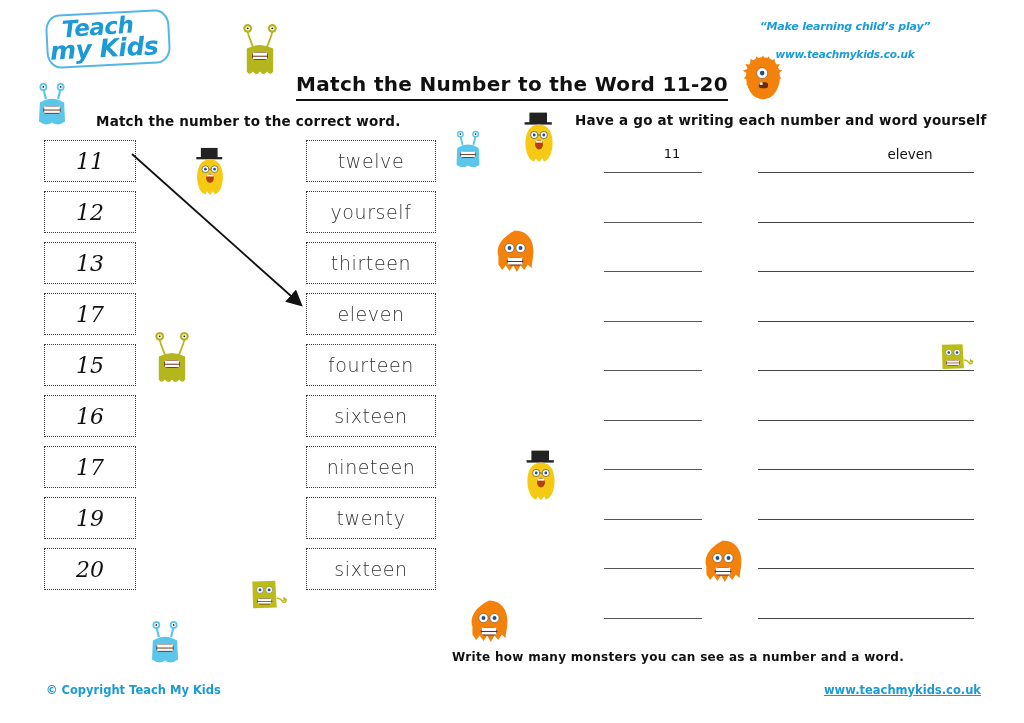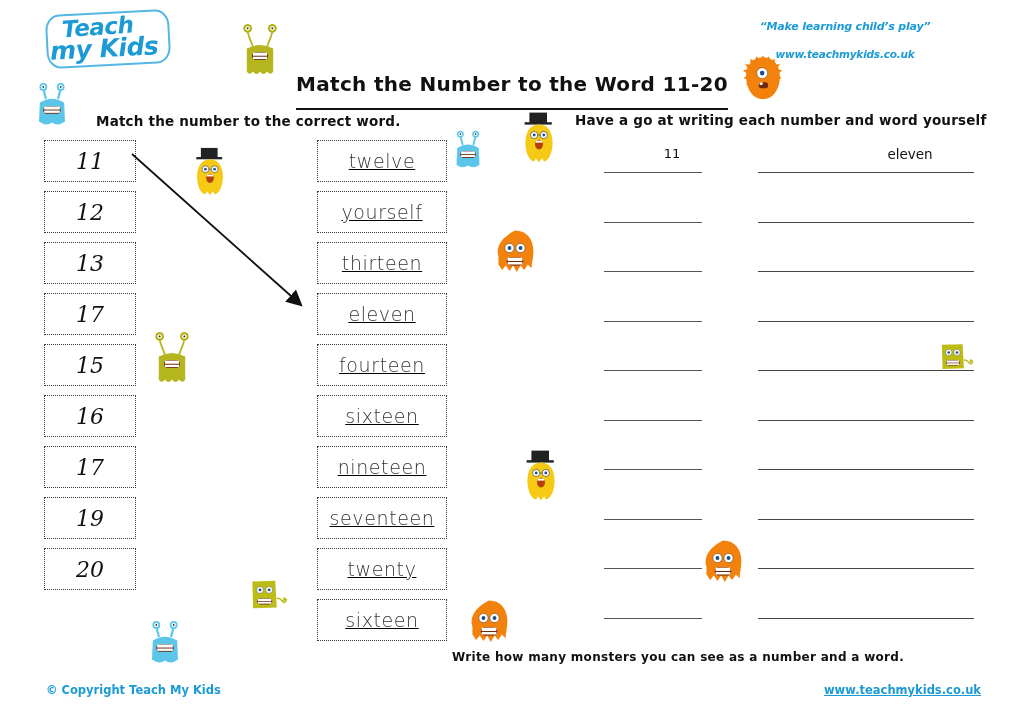--- a/index.html
+++ b/index.html
@@ -36,34 +36,34 @@
     position:absolute; left:714px; top:48px; width:262px; text-align:center;
     font-size:10.5px; font-weight:bold; font-style:italic; color:#1b9ad6;
     letter-spacing:-0.2px;
   }
 
   .title {
     position:absolute; left:0; top:72px; width:1024px; text-align:center;
     font-size:20px; font-weight:bold; color:#111;
     font-family:"DejaVu Sans", sans-serif; letter-spacing:0.3px;
   }
-  .title span { border-bottom:2px solid #111; padding-bottom:12px; }
+  .title span { border-bottom:2px solid #111; padding-bottom:3px; }
 
   
   .instr {
     position:absolute; font-size:13.5px; font-weight:bold; color:#111;
     font-family:"DejaVu Sans", sans-serif; letter-spacing:0.2px;
   }
   .instr-left  { left:96px;  top:113px; }
   .instr-right { left:575px; top:112px; }
   .instr-bottom{ left:452px; top:650px; font-size:12px; letter-spacing:0.3px; }
 
   
   .num-col  { position:absolute; left:44px;  top:140px; width:92px; }
-  .word-col { position:absolute; left:317px; top:140px; width:130px;text-decoration:underline; }
+  .word-col { position:absolute; left:306px; top:140px; width:130px; }
 
   .cell {
     border:1.6px dotted #3a3a3a;
     background:#fff;
     display:flex; align-items:center; justify-content:center;
   }
   .num-cell {
     height:42px; margin-bottom:9px;
     font-family:"DejaVu Serif", serif; font-style:italic;
     font-size:22px; color:#111;
@@ -149,21 +149,20 @@
       <div class="cell num-cell">20</div>
     </div>
   <div class="word-col" id="word-col">
       <div class="cell word-cell">twelve</div>
       <div class="cell word-cell">yourself</div>
       <div class="cell word-cell">thirteen</div>
       <div class="cell word-cell">eleven</div>
       <div class="cell word-cell">fourteen</div>
       <div class="cell word-cell">sixteen</div>
       <div class="cell word-cell">nineteen</div>
-      <div class="cell word-cell">seventeen</div>
       <div class="cell word-cell">twenty</div>
       <div class="cell word-cell">sixteen</div>
     </div>
 
   <svg class="arrow-svg" viewBox="0 0 190 170">
     <defs>
       <marker id="ah" markerWidth="9" markerHeight="9" refX="7" refY="4.5" orient="auto">
         <path d="M0,0 L9,4.5 L0,9 z" fill="#111"></path>
       </marker>
     </defs>

